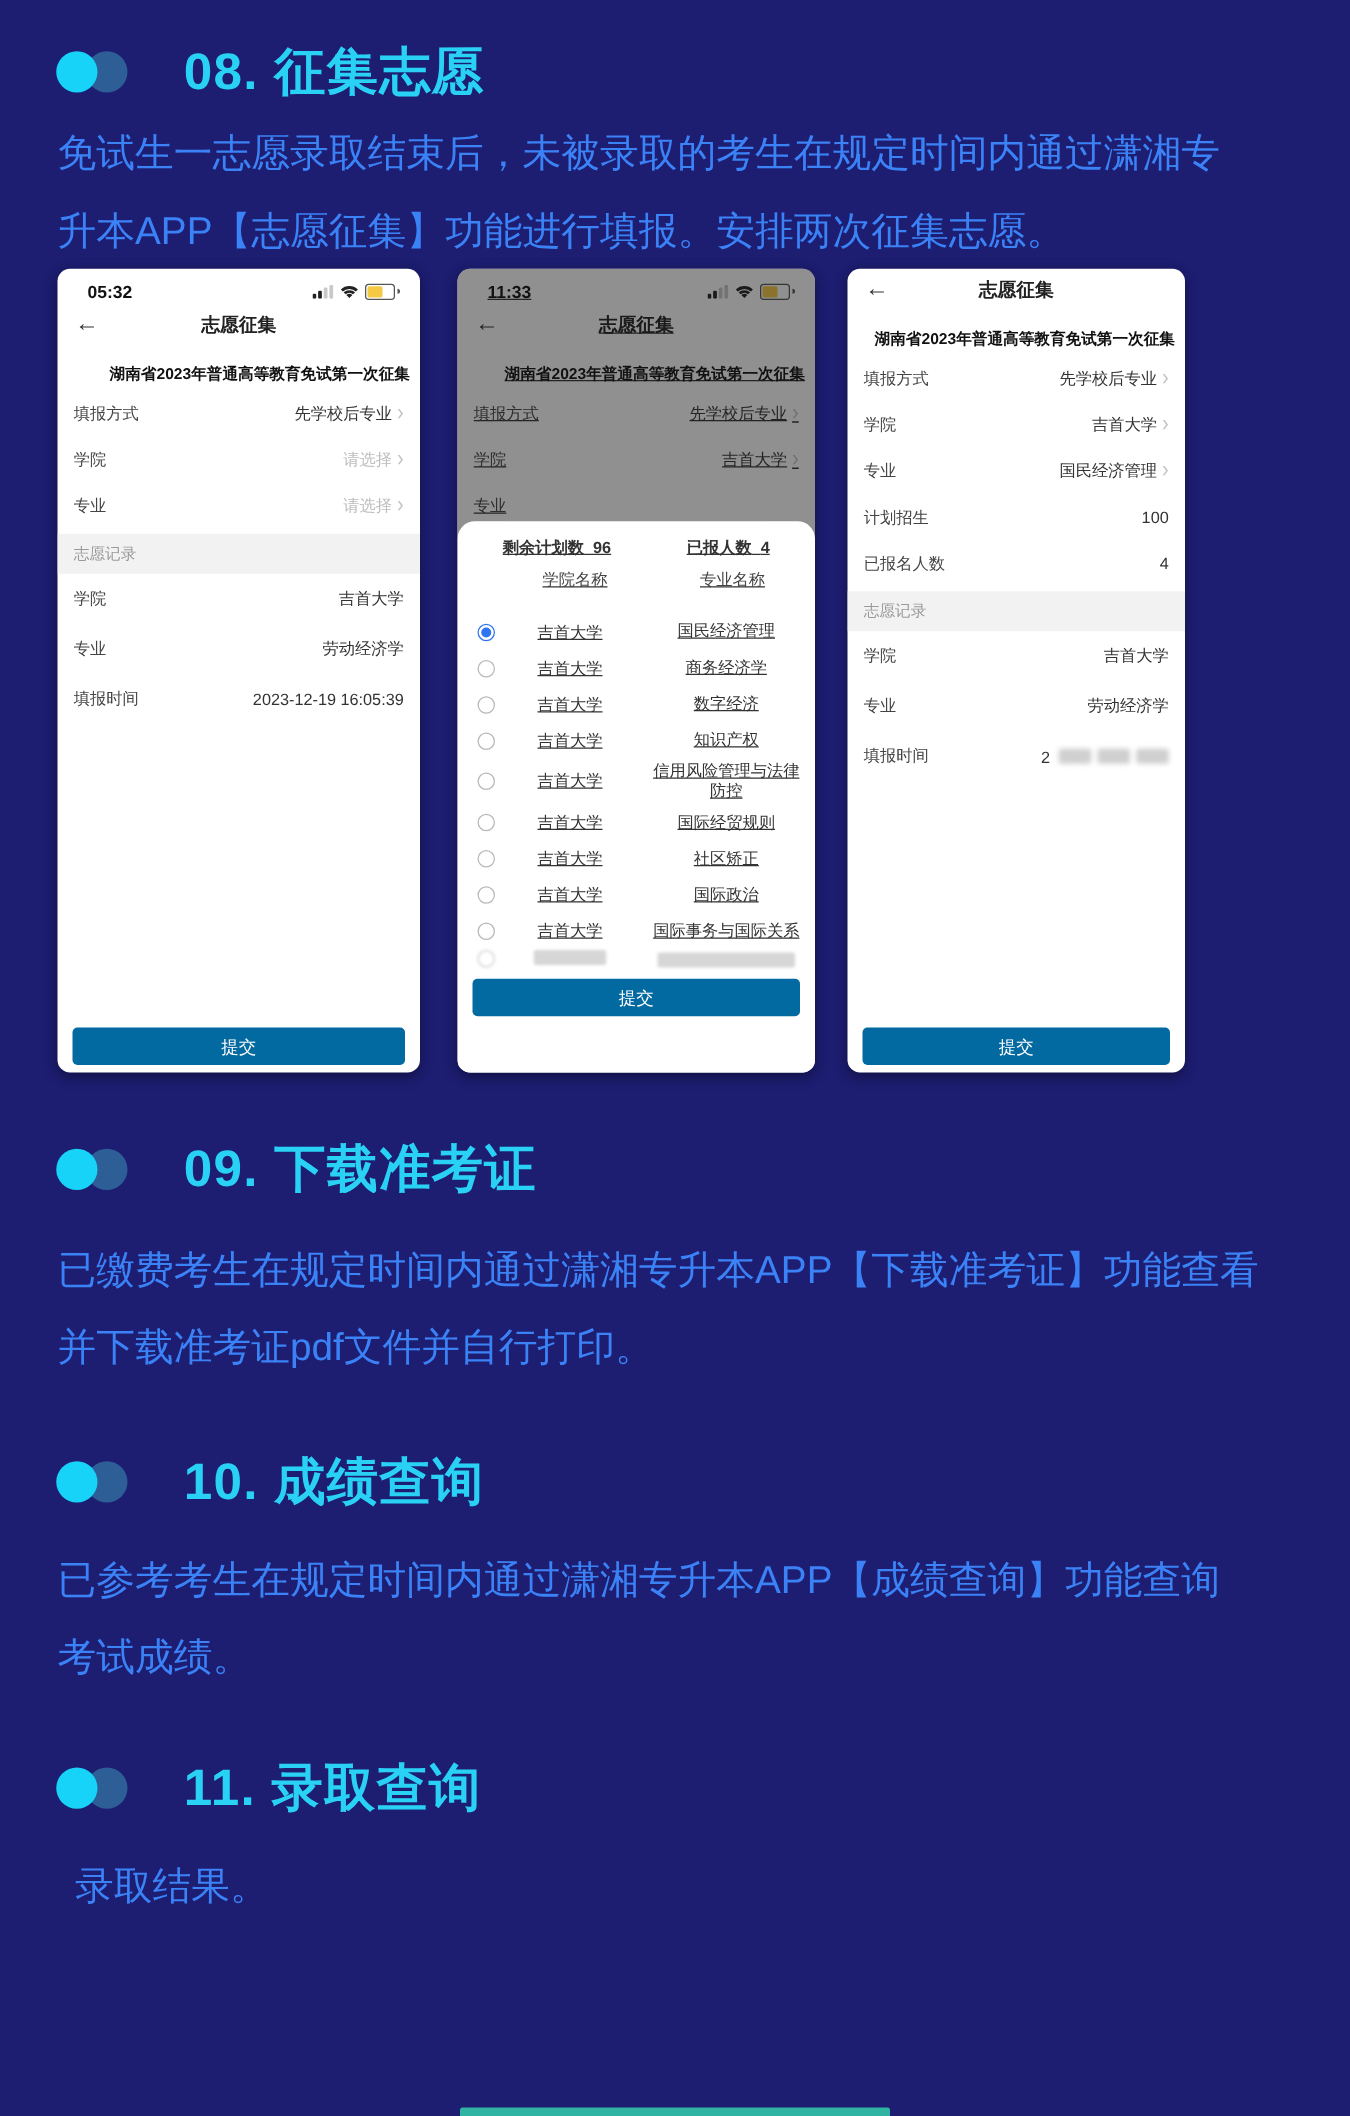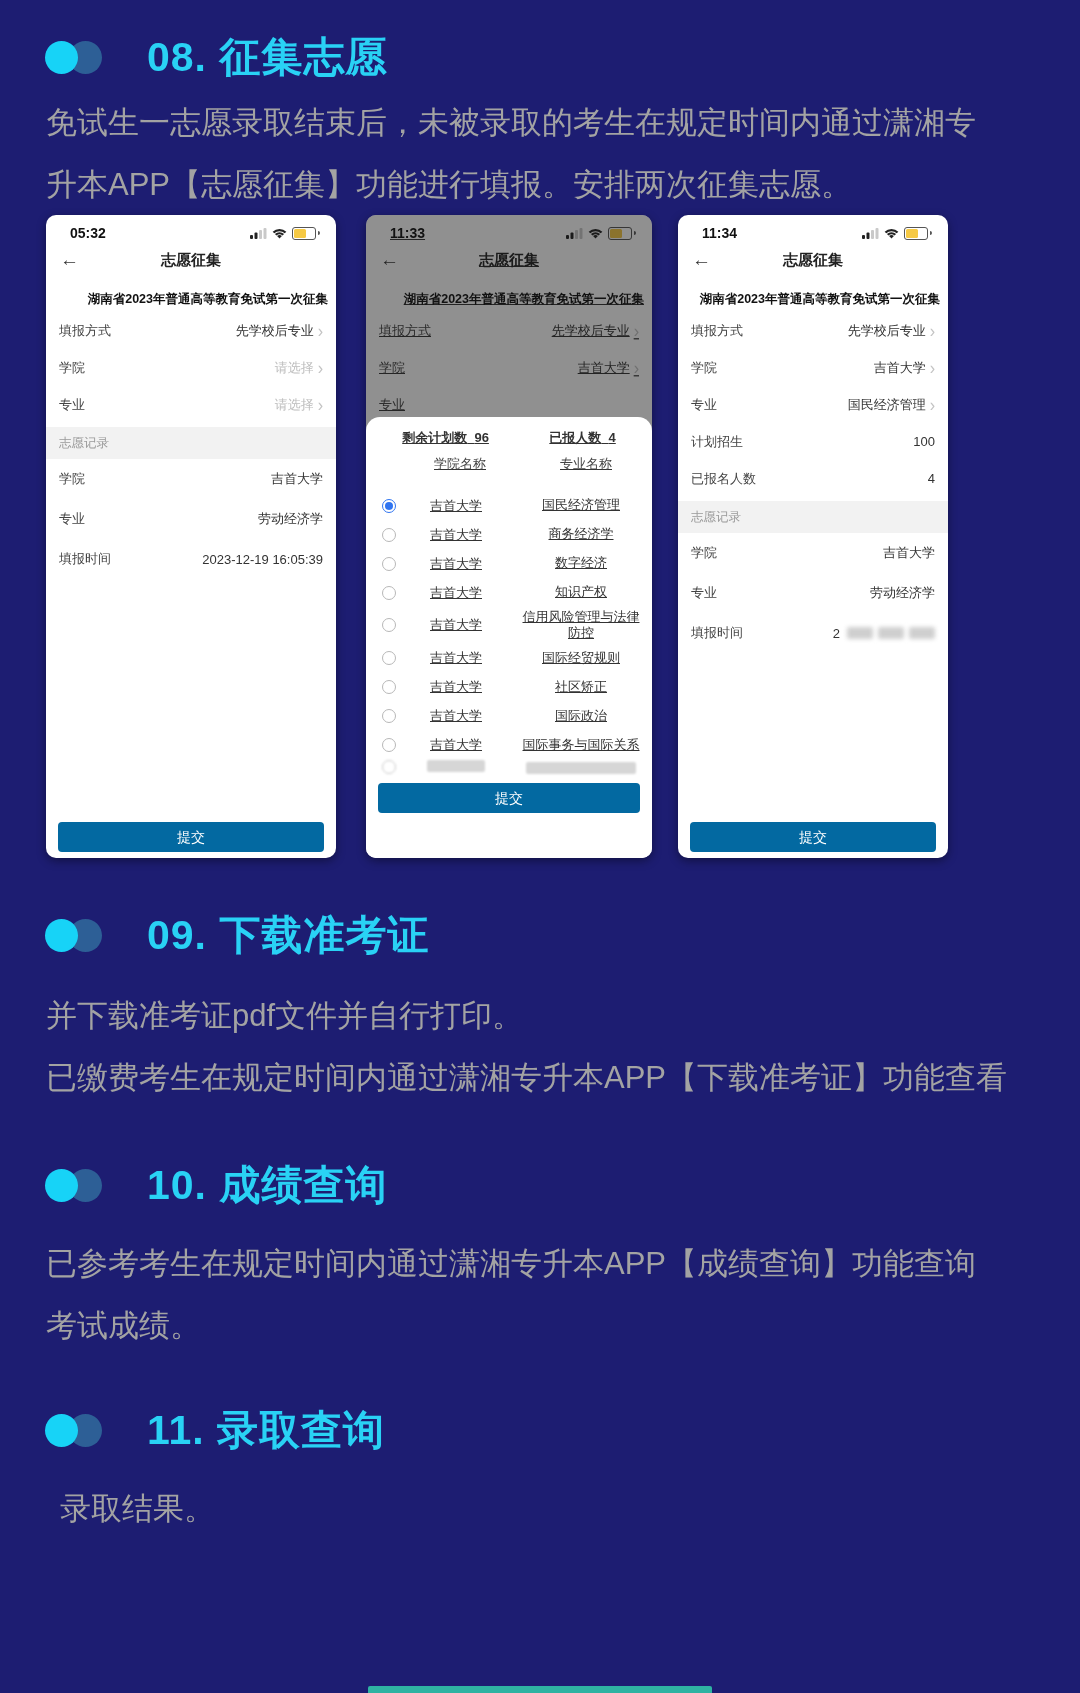--- a/index.html
+++ b/index.html
@@ -7,21 +7,21 @@
     width:1080px;height:1693px;position:relative;overflow:hidden;
     background:#1d1d72;
     font-family:"Liberation Sans","DejaVu Sans",sans-serif;
   }
   
   .sec-heading{position:absolute;left:45px;display:flex;align-items:center;gap:40px;}
   .dots{position:relative;width:62px;height:36px;flex:0 0 auto;}
   .dots .d2{position:absolute;left:24px;top:1px;width:33px;height:33px;border-radius:50%;background:#2d5f96;}
   .dots .d1{position:absolute;left:0;top:1px;width:33px;height:33px;border-radius:50%;background:#17d3f7;}
   .sec-title{color:#29d2f5;font-size:41px;font-weight:bold;letter-spacing:1px;white-space:nowrap;}
-  .para{position:absolute;left:46px;width:950px;color:#a3a3a3;font-size:31px;line-height:62px;}
+  .para{position:absolute;left:46px;width:950px;color:#3b82f6;font-size:31px;line-height:62px;}
   .para .p-line{display:block;white-space:nowrap;}
   .para .p-line.indent{padding-left:14px;}
   
   .phone{position:absolute;top:215px;height:643px;background:#ffffff;border-radius:10px;
          box-shadow:0 3px 10px rgba(0,0,0,.4);overflow:hidden;font-size:13px;color:#333;}
   .phone1{left:46px;width:290px;}
   .phone2{left:366px;width:286px;text-decoration:underline;}
   .phone3{left:678px;width:270px;}
   .statusbar{display:flex;align-items:center;justify-content:space-between;padding:10px 16px 2px 24px;}
   .st-time{font-weight:bold;font-size:14px;color:#111;}
@@ -251,38 +251,20 @@
     <div class="opt-row partial">
       <span class="radio"></span>
       <span class="opt-college"><span class="ghost" style="display:inline-block;width:58px;"></span></span>
       <span class="opt-major"><span class="ghost" style="display:inline-block;width:110px;"></span></span>
     </div>
     <div class="submit" style="top:366px;">提交</div>
   </div>
 </div>
 
 <div class="phone phone3">
-  <div class="statusbar">
-    <span class="st-time">11:34</span>
-    <span class="st-icons">
-      <svg width="17" height="11">
-          <rect x="0" y="7" width="3" height="4" rx="1" fill="#222"></rect>
-          <rect x="4.5" y="4.5" width="3" height="6.5" rx="1" fill="#222"></rect>
-          <rect x="9" y="2" width="3" height="9" rx="1" fill="#c9c9c9"></rect>
-          <rect x="13.5" y="0" width="3" height="11" rx="1" fill="#c9c9c9"></rect>
-        </svg>
-      <svg width="15" height="11" viewBox="0 0 16 11">
-          <path d="M8 10.8 5.4 8.1a4.2 4.2 0 0 1 5.2 0ZM3.1 5.9a7.4 7.4 0 0 1 9.8 0L11.2 7.6a5 5 0 0 0-6.4 0ZM.7 3.5a10.6 10.6 0 0 1 14.6 0L13.6 5.2a8.2 8.2 0 0 0-11.2 0Z" fill="#222"></path>
-        </svg>
-      <span class="batt">
-          <span class="bfill"></span>
-        </span>
-        <span class="batt-cap"></span>
-    </span>
-  </div>
   <div class="navbar">
     <span class="back">←</span>
     <span class="nav-title">志愿征集</span>
   </div>
   <div class="form-title">湖南省2023年普通高等教育免试第一次征集</div>
   <div class="row">
     <span class="lbl">填报方式</span>
     <span class="val">
         <span>先学校后专业</span>
         <span class="chev">›</span>
@@ -334,22 +316,22 @@
 </div>
 
 <div class="sec-heading" style="top:908px;">
   <span class="dots">
       <span class="d2"></span>
       <span class="d1"></span>
     </span>
   <span class="sec-title">09. 下载准考证</span>
 </div>
 <div class="para" style="top:985px;">
+  <span class="p-line">已缴费考生在规定时间内通过潇湘专升本APP【下载准考证】功能查看</span>
   <span class="p-line">并下载准考证pdf文件并自行打印。</span>
-  <span class="p-line">已缴费考生在规定时间内通过潇湘专升本APP【下载准考证】功能查看</span>
 </div>
 
 <div class="sec-heading" style="top:1158px;">
   <span class="dots">
       <span class="d2"></span>
       <span class="d1"></span>
     </span>
   <span class="sec-title">10. 成绩查询</span>
 </div>
 <div class="para" style="top:1233px;">

